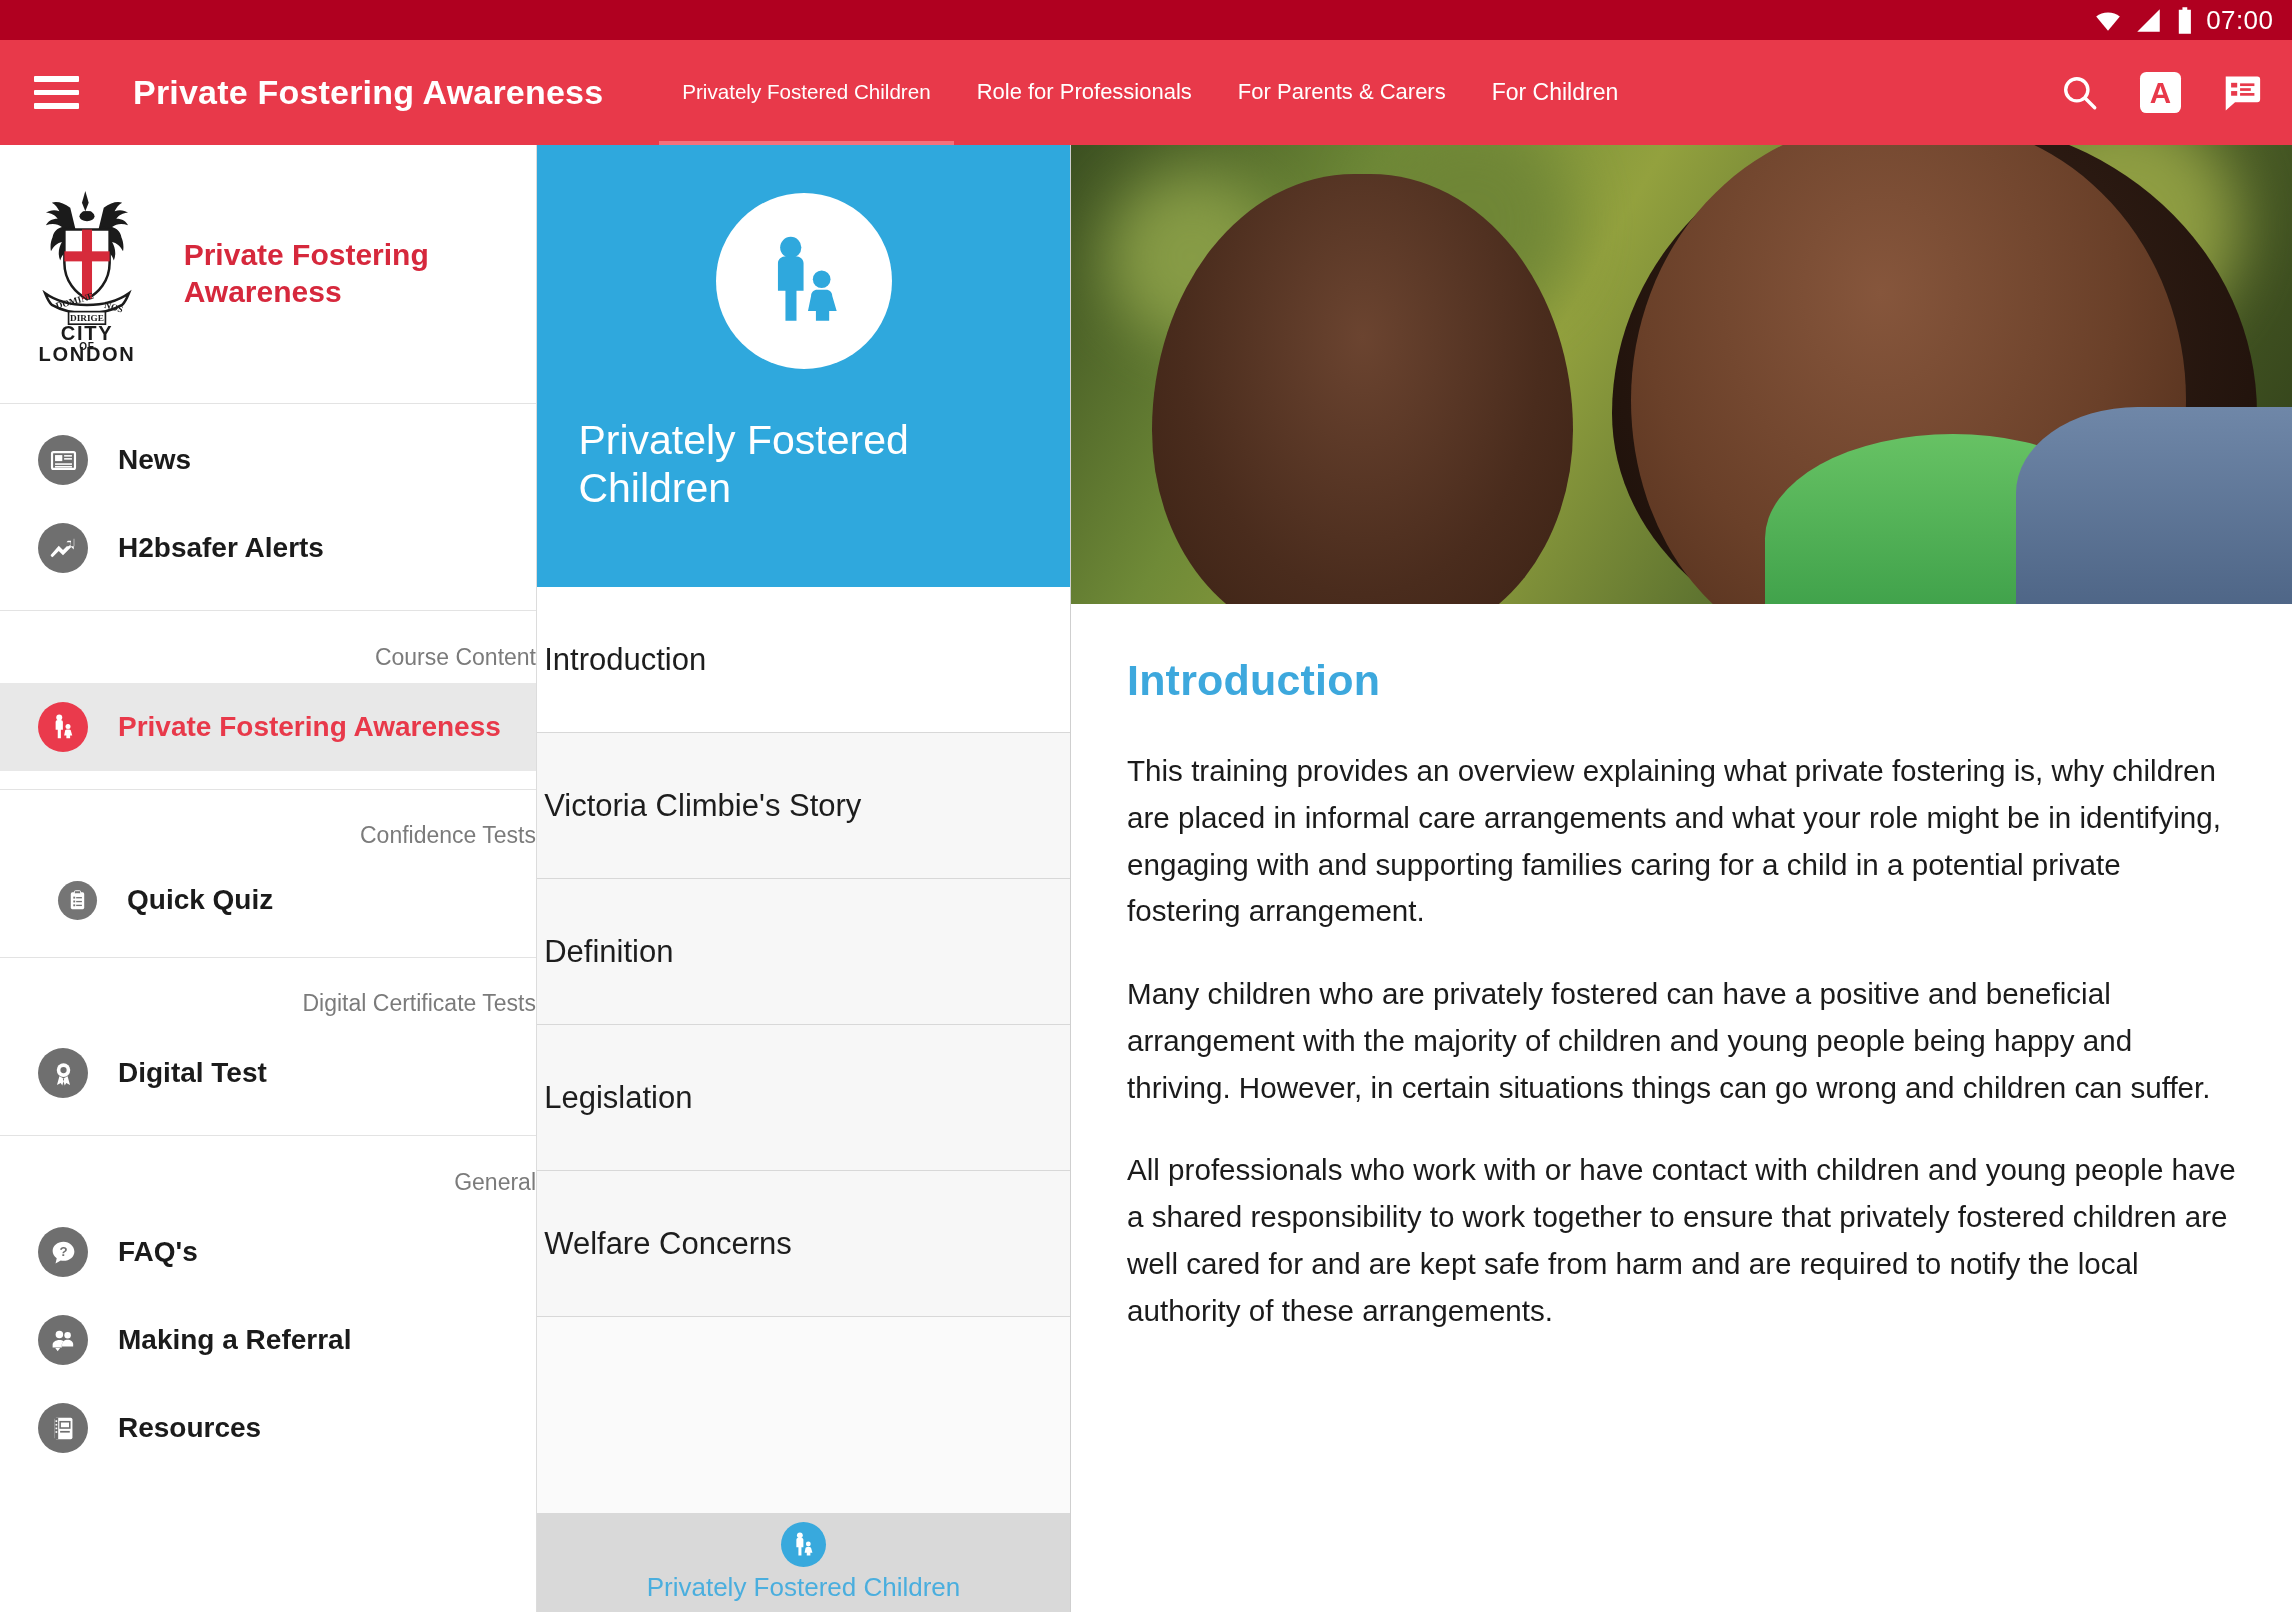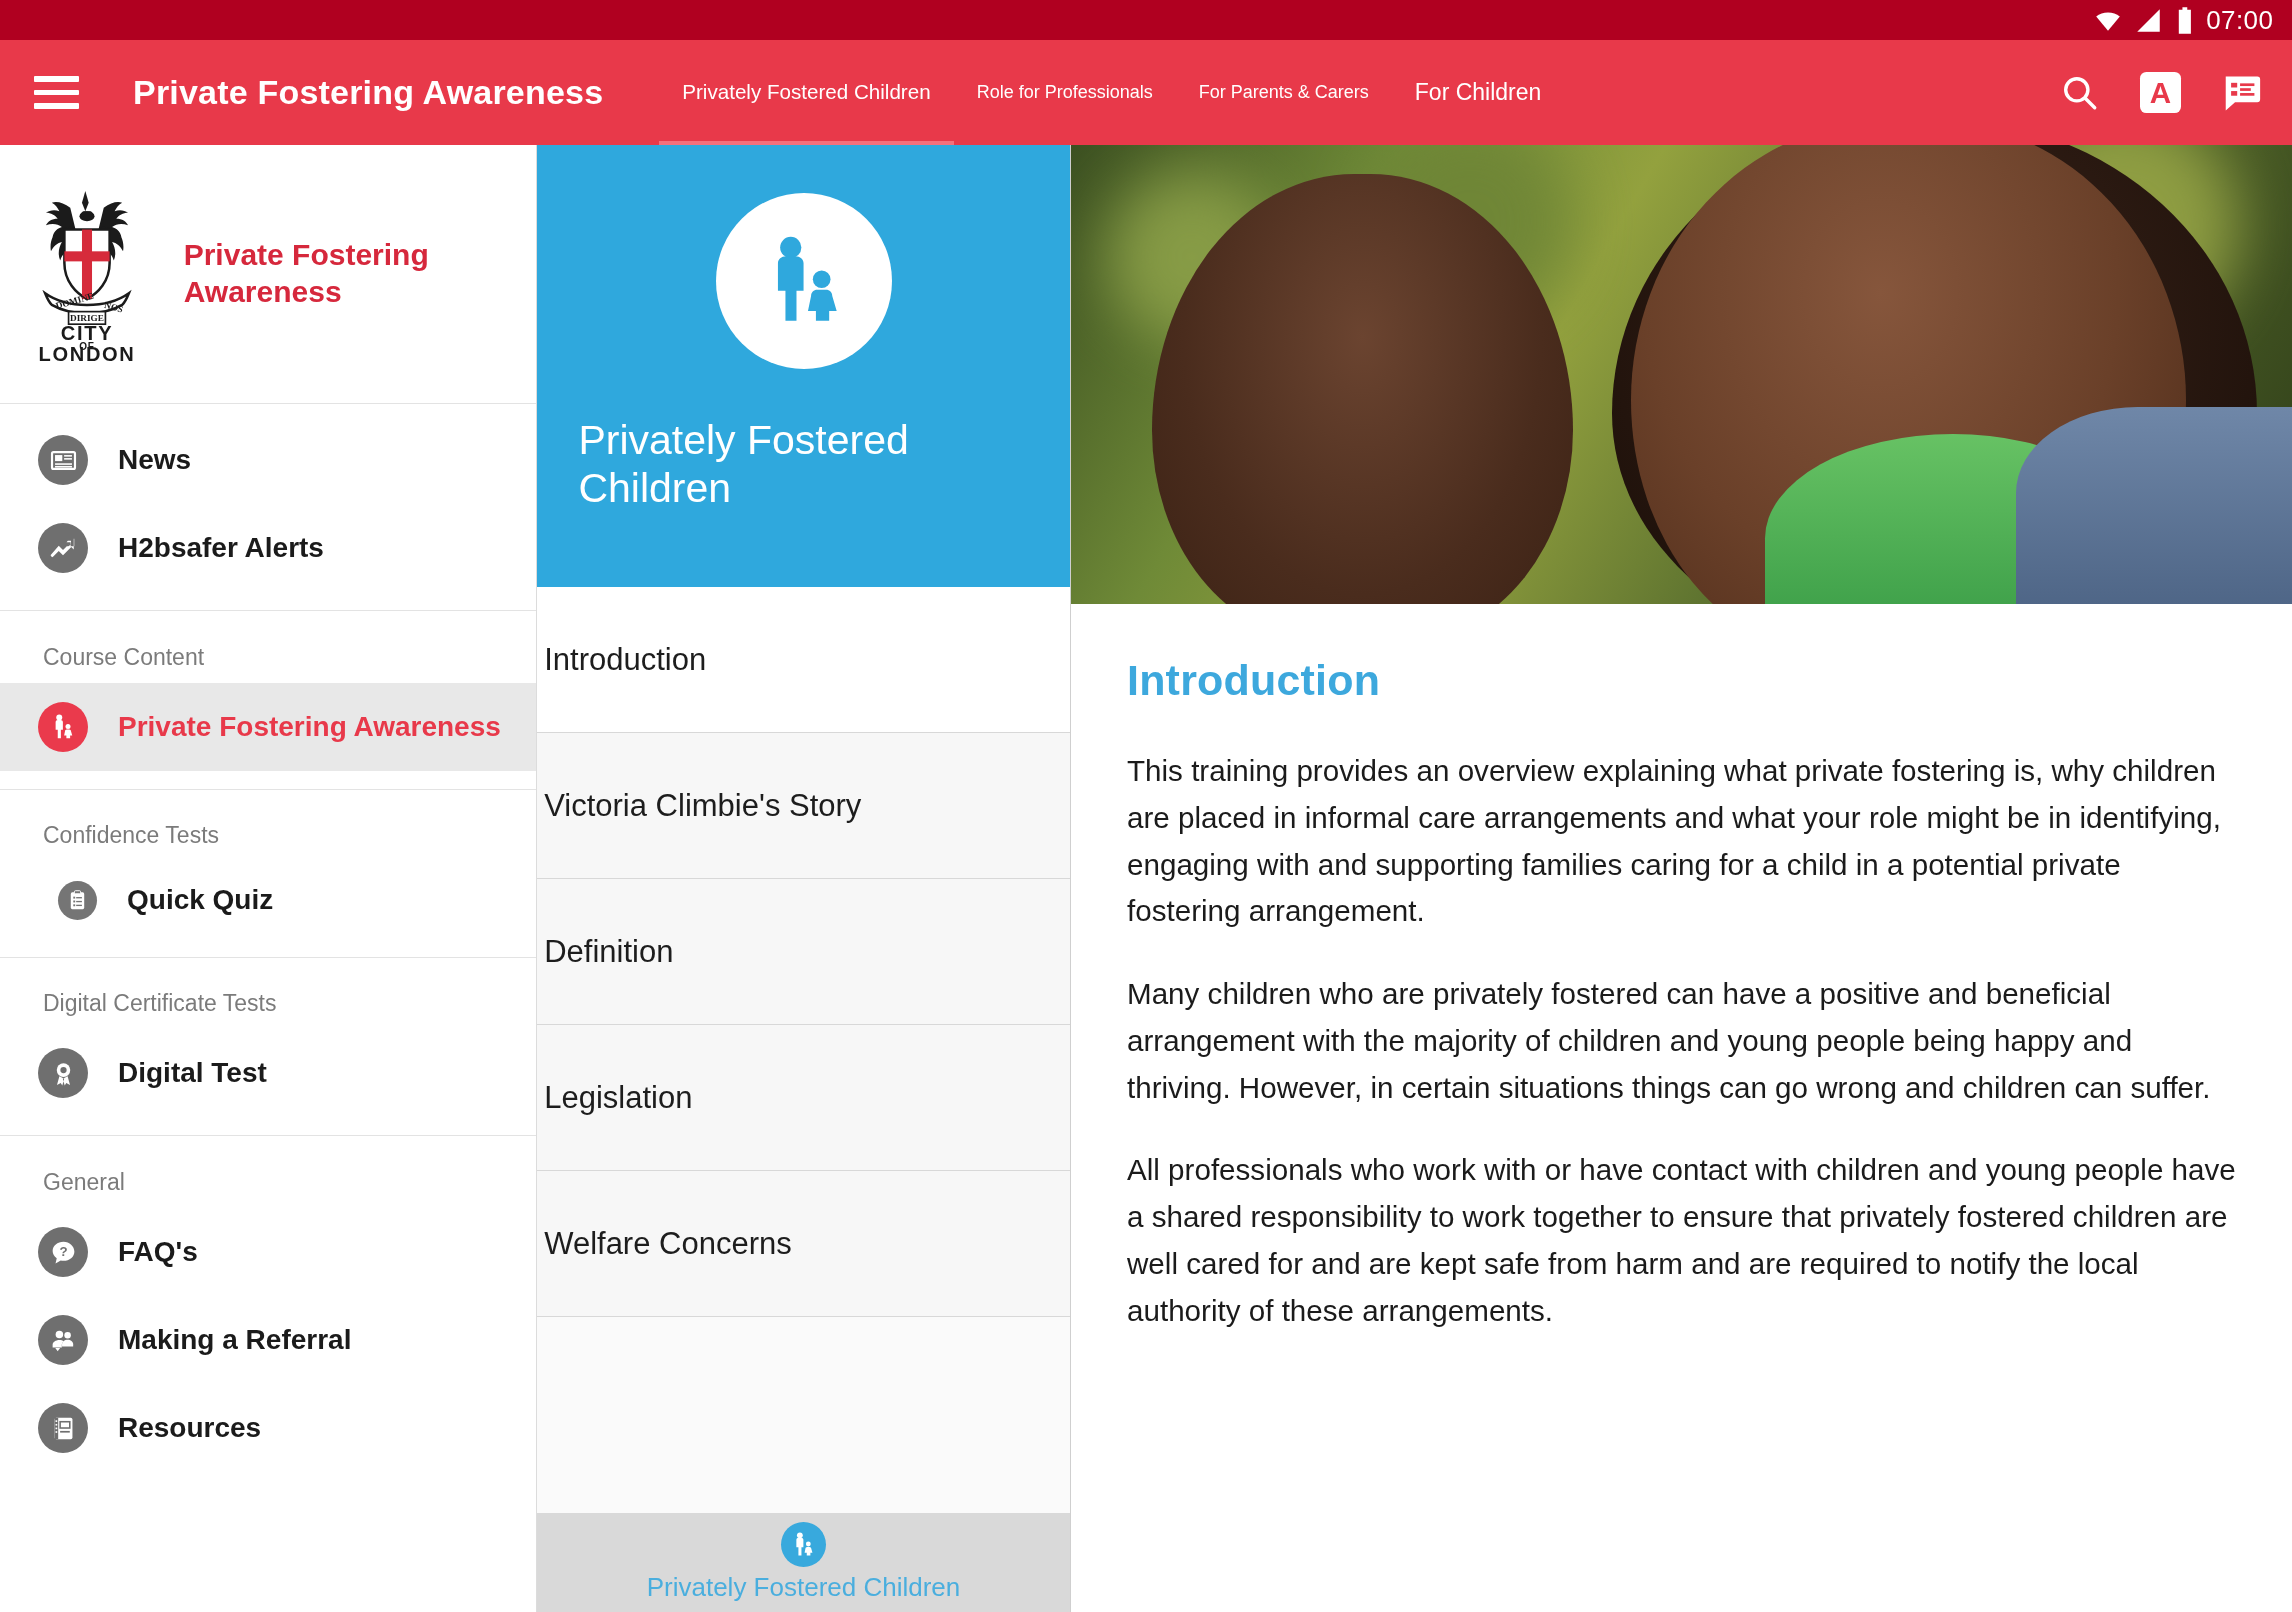--- a/index.html
+++ b/index.html
@@ -29,21 +29,21 @@
   .app-title{
     color:#fff; font-size:34px; font-weight:700; margin-left:47px; white-space:nowrap;
     letter-spacing:0.2px;
   }
 
   .tabs{ display:flex; align-items:center; margin-left:56px; height:100%; }
   .tab{
     color:#ffffff; padding:0 23px; height:100%; display:flex; align-items:center;
     justify-content:center; text-align:center; cursor:pointer; position:relative;
   }
-  .tab-label{ font-size:18px; line-height:1.28; font-weight:400; }
+  .tab-label{ font-size:22px; line-height:1.28; font-weight:400; }
   .tab.active .tab-label{ font-size:20.6px; }
   .tab.active::after{
     content:""; position:absolute; left:0; right:0; bottom:0; height:4.5px;
     background:#f4707d;
   }
   .tab.big .tab-label{ font-size:23px; font-weight:400; }
 
   .appbar-actions{
     position:absolute; right:30px; top:0; height:100%;
     display:flex; align-items:center; gap:39px;
@@ -61,21 +61,21 @@
   
   .drawer{
     width:537px; min-width:537px; background:#fff; border-right:0.9px solid #dcdcdc;
     overflow:hidden; position:relative;
   }
   .brand{ display:flex; align-items:center; padding:41px 30px 41px 19.7px; gap:30px;
           border-bottom:0.9px solid #e3e3e3; }
   .crest{ width:134px; flex:0 0 134px; }
   .brand-name{ color:#d6283c; font-size:30px; font-weight:700; line-height:1.22; }
 
-  .drawer-section{ border-bottom:0.9px solid #e3e3e3; padding:12.5px 0 18px; }
+  .drawer-section{ border-bottom:0.9px solid #e3e3e3; padding:12.5px 0 18px;text-align:right; }
   .drawer-section.no-border{ border-bottom:none; }
   .section-title{
     color:#7b7b7b; font-size:23px; padding:19.7px 0 12.5px 43px; font-weight:400;
   }
   .nav-item{
     display:flex; align-items:center; gap:30px; padding:19px 0 19px 38px; cursor:pointer;
   }
   .nav-item.active{ background:#e8e8e8; }
   .nav-ico{
     width:50px; height:50px; border-radius:50%; background:#6f6f6f; flex:0 0 50px;

